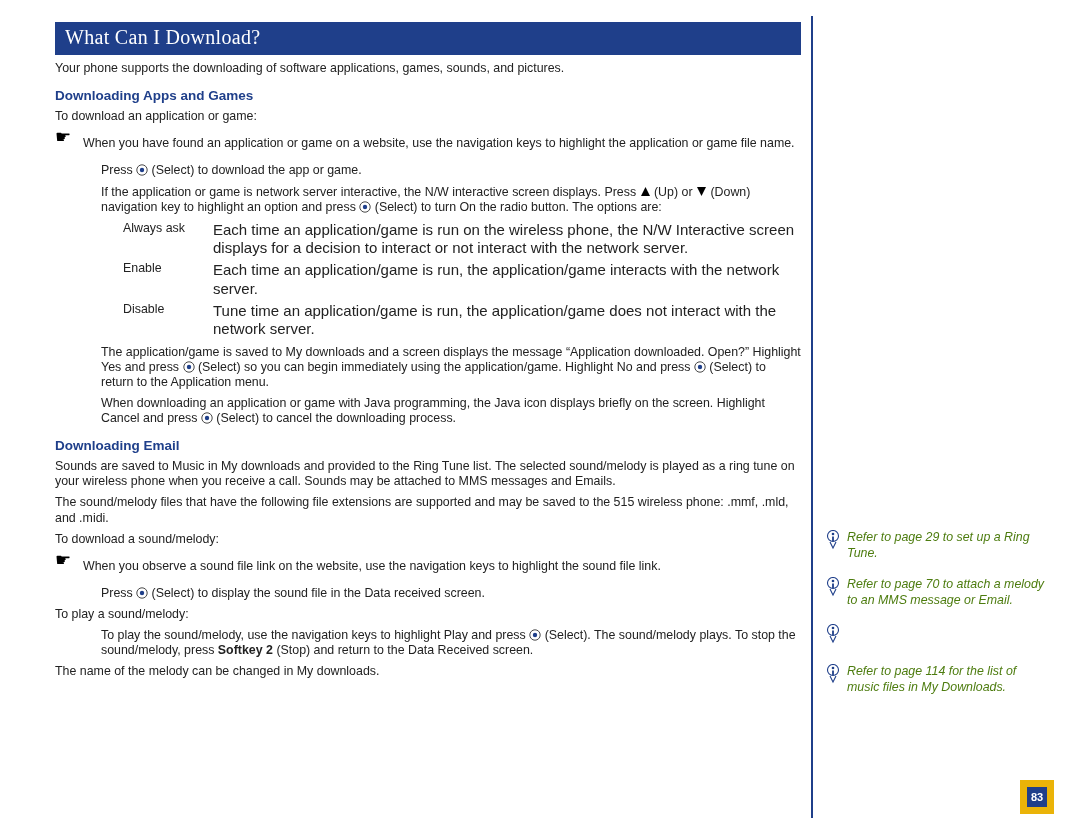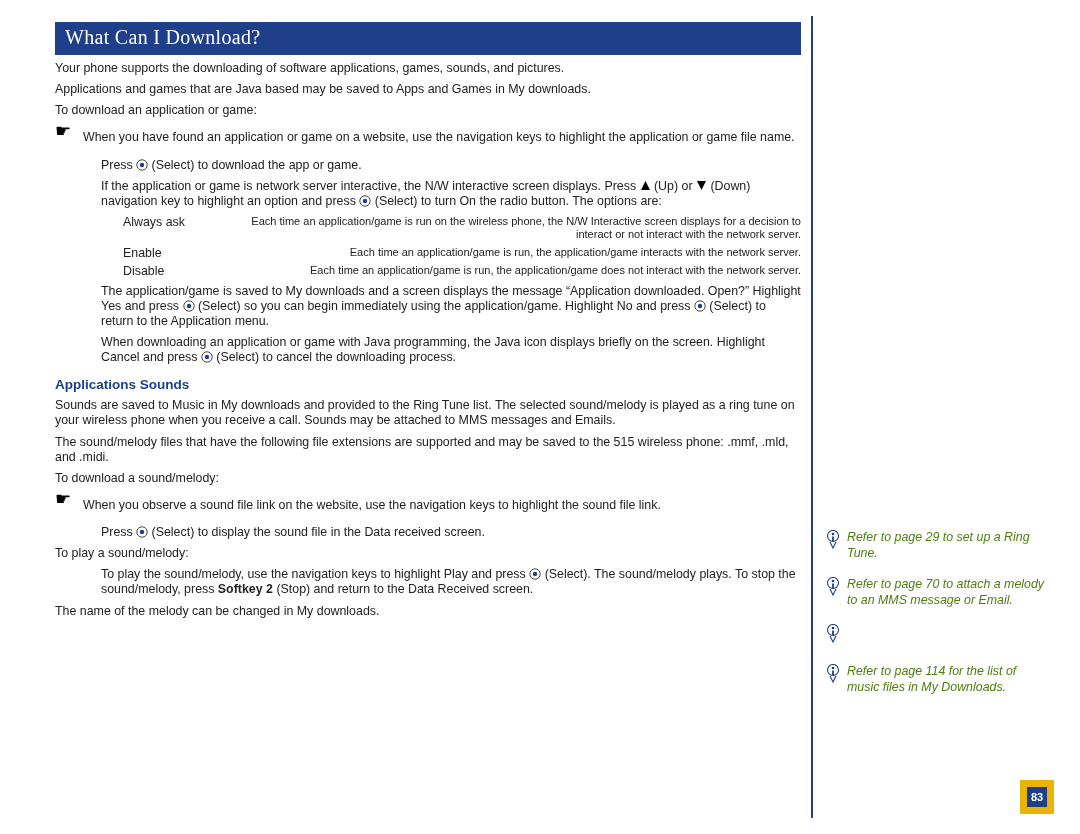--- a/index.html
+++ b/index.html
@@ -10,39 +10,39 @@
   .title-bar { background:#1f3f8a; color:#fff; font-family:Georgia, "Times New Roman", serif; font-size:20px; padding:4px 10px 6px; letter-spacing:0.3px; }
   p { margin:6px 0; font-size:12.4px; line-height:1.22; }
   .h2 { color:#1f3f8a; font-weight:bold; font-size:13.5px; margin:12px 0 4px; }
   .indent1 { padding-left:46px; }
   .indent2 { padding-left:68px; }
   .hand { display:flex; align-items:flex-start; }
   .hand .bullet { width:28px; flex:0 0 28px; font-size:18px; line-height:14px; color:#000; }
   .hand .btxt { flex:1 1 auto; }
   .optrow { display:flex; margin:4px 0; }
   .optrow .lab { flex:0 0 90px; font-size:12.4px; }
-  .optrow .desc { flex:1 1 auto; font-size:11px; line-height:1.22;text-align:right; }
+  .optrow .desc { flex:1 1 auto; font-size:15px; line-height:1.22; }
   .note { display:flex; align-items:flex-start; margin:10px 0 16px; }
   .note .noteicon { flex:0 0 22px; }
   .note .notetxt { flex:1 1 auto; font-style:italic; font-size:12.4px; line-height:1.25; color:#4d7c0f; }
   .pnum { position:absolute; right:26px; bottom:20px; width:20px; height:20px; background:#1f3f8a; border:7px solid #eab308; color:#fff; font-size:11px; font-weight:bold; display:flex; align-items:center; justify-content:center; font-family:Arial; }
   .dot-icon { display:inline-block; vertical-align:-2px; }
   .tri { display:inline-block; vertical-align:-1px; }
 </style>
 </head>
 <body>
 
 <div class="page">
   <div class="vrule"></div>
 
   <div class="main">
     <div class="title-bar">What Can I Download?</div>
     <p>Your phone supports the downloading of software applications, games, sounds, and pictures.</p>
 
-    <p>Applications and games that are Java based may be saved to Apps and Games in My downloads.</p>
+    <div class="h2">Downloading Apps and Games</div>
     <p>To download an application or game:</p>
 
     <div class="hand">
       <div class="bullet">☛</div>
       <p class="btxt">When you have found an application or game on a website, use the navigation keys to highlight the application or game file name.</p>
     </div>
 
     <p class="indent1">
       <span>Press </span>
       <svg class="dot-icon" width="12" height="12">
@@ -73,21 +73,21 @@
       <div class="optrow">
         <div class="lab">Always ask</div>
         <div class="desc">Each time an application/game is run on the wireless phone, the N/W Interactive screen displays for a decision to interact or not interact with the network server.</div>
       </div>
       <div class="optrow">
         <div class="lab">Enable</div>
         <div class="desc">Each time an application/game is run, the application/game interacts with the network server.</div>
       </div>
       <div class="optrow">
         <div class="lab">Disable</div>
-        <div class="desc">Each time an application/game is run, the application/game does not interact with the network server.</div>
+        <div class="desc">Tune time an application/game is run, the application/game does not interact with the network server.</div>
       </div>
     </div>
 
     <p class="indent1">
       <span>The application/game is saved to My downloads and a screen displays the message “Application downloaded. Open?” Highlight Yes and press </span>
       <svg class="dot-icon" width="12" height="12">
           <circle cx="6" cy="6" r="5.2" fill="none" stroke="#333" stroke-width="0.9"></circle>
           <circle cx="6" cy="6" r="2.2" fill="#1f3f8a"></circle>
         </svg>
       <span> (Select) so you can begin immediately using the application/game. Highlight No and press </span>
@@ -100,21 +100,21 @@
 
     <p class="indent1">
       <span>When downloading an application or game with Java programming, the Java icon displays briefly on the screen. Highlight Cancel and press </span>
       <svg class="dot-icon" width="12" height="12">
           <circle cx="6" cy="6" r="5.2" fill="none" stroke="#333" stroke-width="0.9"></circle>
           <circle cx="6" cy="6" r="2.2" fill="#1f3f8a"></circle>
         </svg>
       <span> (Select) to cancel the downloading process.</span>
     </p>
 
-    <div class="h2">Applications Sounds</div>
+    <div class="h2">Downloading Email</div>
     <p>Sounds are saved to Music in My downloads and provided to the Ring Tune list. The selected sound/melody is played as a ring tune on your wireless phone when you receive a call. Sounds may be attached to MMS messages and Emails.</p>
     <p>The sound/melody files that have the following file extensions are supported and may be saved to the 515 wireless phone: .mmf, .mld, and .midi.</p>
     <p>To download a sound/melody:</p>
 
     <div class="hand">
       <div class="bullet">☛</div>
       <p class="btxt">When you observe a sound file link on the website, use the navigation keys to highlight the sound file link.</p>
     </div>
     <p class="indent1">
       <span>Press </span>

